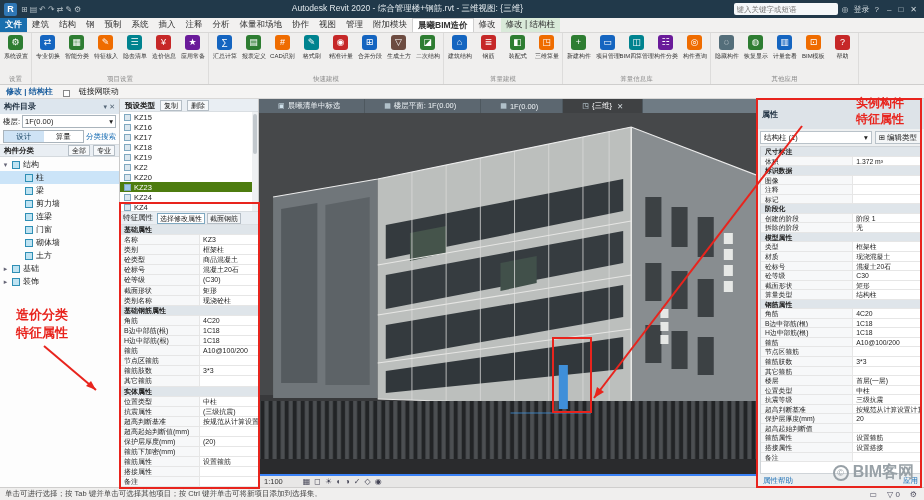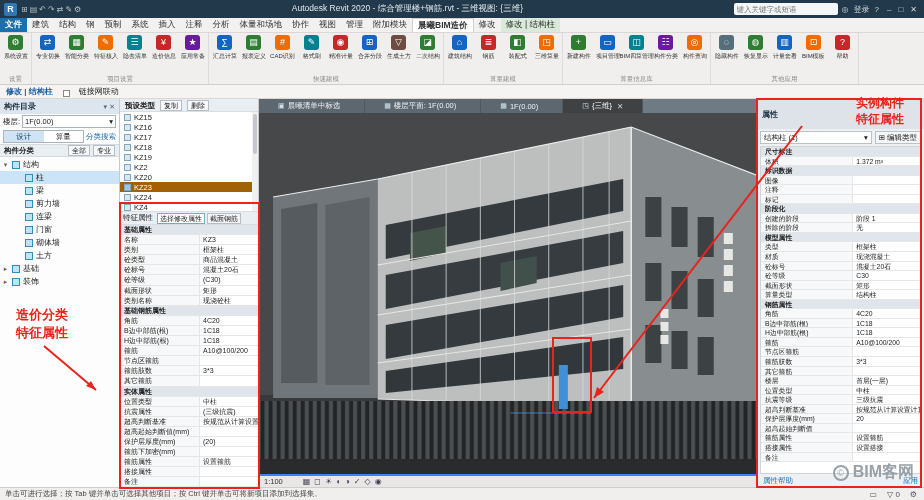--- a/index.html
+++ b/index.html
@@ -57,21 +57,21 @@
 .trow.lvl1{padding-left:15px}
 .trow.selected{background:#cbe4f8}
 .texp{width:7px;color:#667;font-size:7px;text-align:center}
 .tcube{width:8px;height:8px;background:#bfe3f2;border:1px solid #2f8fb5;flex:none}
 
 .mpanel{width:139px;border-right:1px solid #c9c9c9;background:#fff;display:flex;flex-direction:column}
 .ttool{height:13px;background:#e9eef3;display:flex;align-items:flex-end;gap:5px;font-size:7.5px;padding:0 5px;border-bottom:1px solid #d9dee2}
 .ttool b{font-size:7.5px}
 .tlist{height:100px;position:relative;border-bottom:1px solid #d9dee2;overflow:hidden}
 .tirow{height:10px;display:flex;align-items:center;gap:3px;font-size:7.5px;padding:0 4px}
-.tirow.selected{background:#a16207;color:#fff}
+.tirow.selected{background:#4d7c0f;color:#fff}
 .tico{width:7px;height:7px;background:#dbe7ef;border:1px solid #7fa8c0;flex:none}
 .tirow.selected .tico{background:#9cc6ea}
 .tscroll{position:absolute;right:0;top:0;bottom:0;width:6px;background:#eef0f2}
 .tthumb{position:absolute;right:1px;top:2px;width:4px;height:40px;background:#c2c8cd;border-radius:2px}
 .fhdr{height:13px;background:#e9eef3;display:flex;align-items:center;font-size:7.5px;padding:0 3px;gap:2px;border-bottom:1px solid #d9dee2}
 .ftab{border:1px solid #b5bec6;background:#f3f5f7;padding:0 2px;height:11px;line-height:10px;font-size:7px;white-space:nowrap}
 .ftab.active{background:#fff;border-color:#7fa8c0}
 .pgrid{flex:1;overflow:hidden}
 .prow{display:flex;height:10.1px;border-bottom:1px solid #e6e6e6;font-size:7px;line-height:10px}
 .prow .c-cat{display:none}

